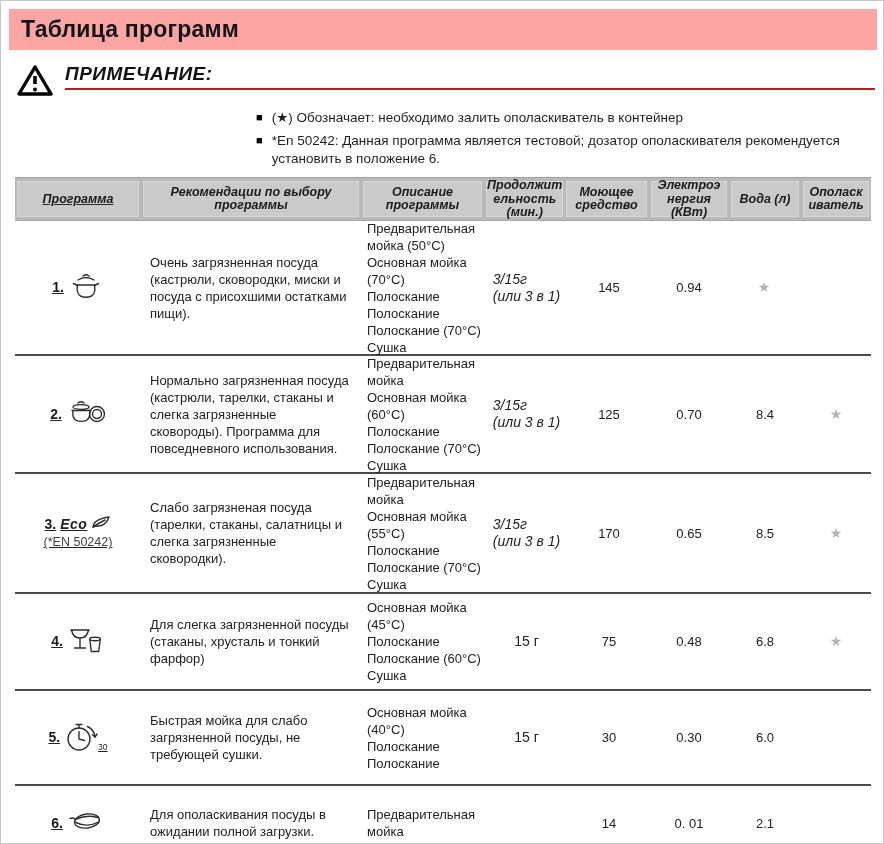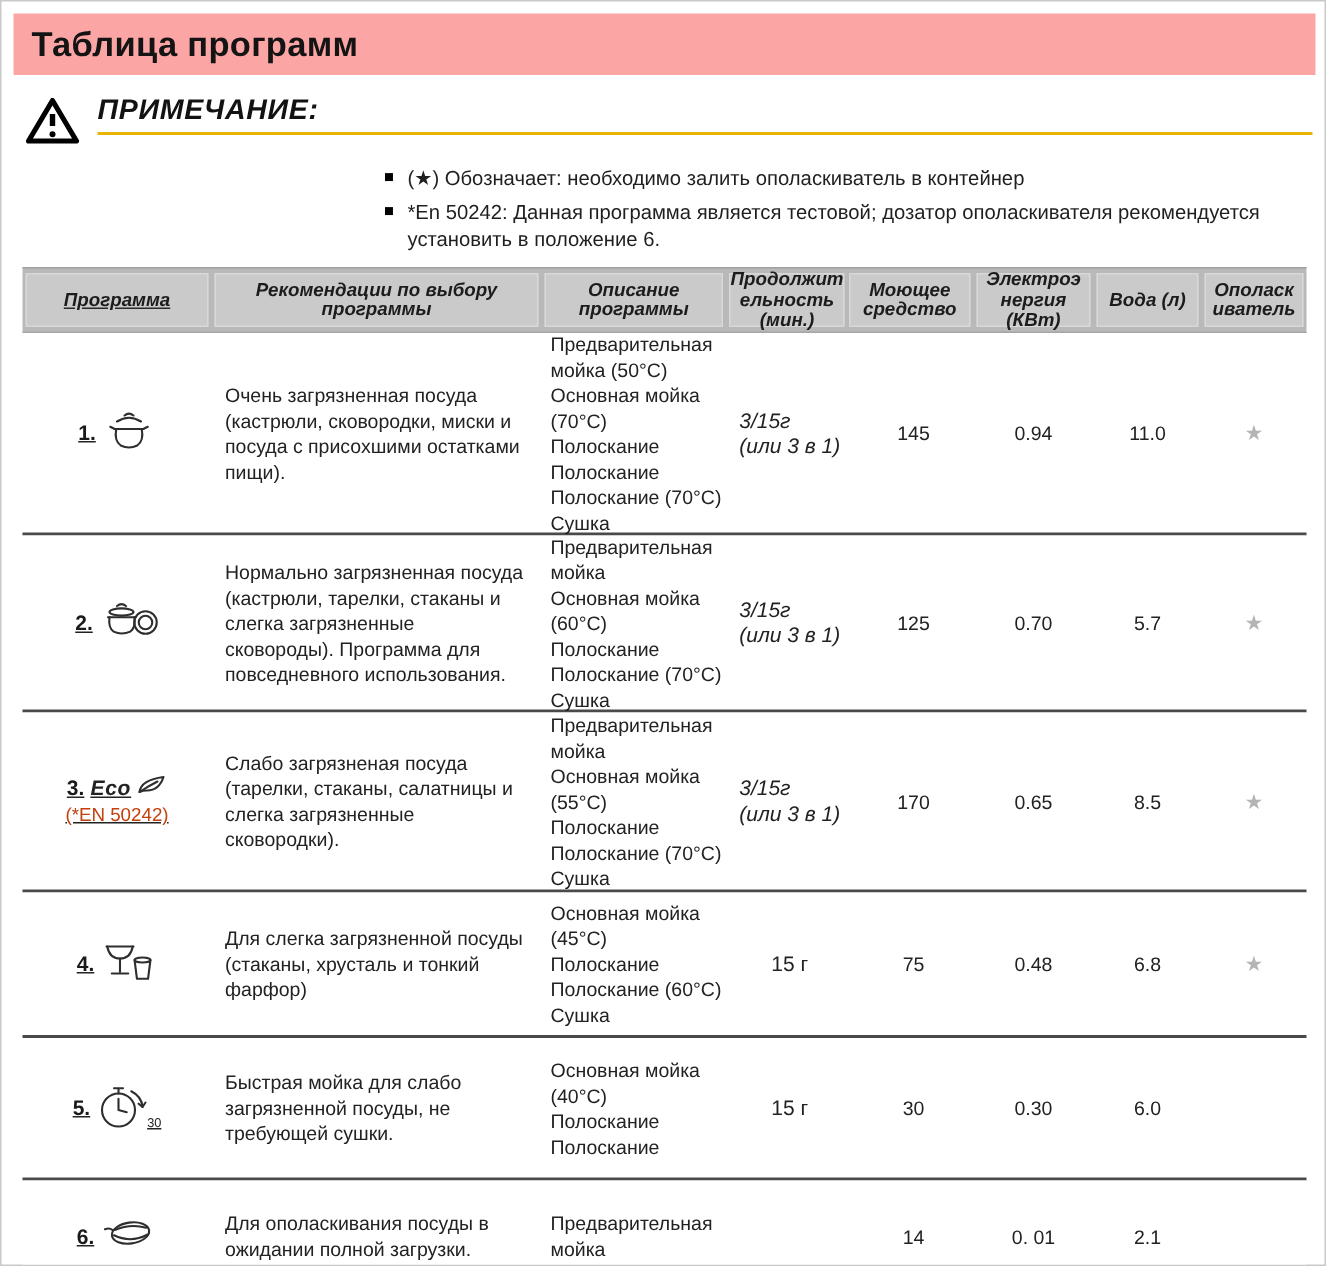--- a/index.html
+++ b/index.html
@@ -25,21 +25,21 @@
     letter-spacing: 0.2px;
   }
   
   .note-row {
     display: flex; align-items: flex-start;
     margin: 13px 8px 0 16px;
   }
   .warn-icon { flex: 0 0 auto; margin-top: 2px; }
   .note-right {
     flex: 1; margin-left: 12px;
-    border-bottom: 2px solid #eab308;
+    border-bottom: 2px solid #b91c1c;
     padding-bottom: 3px;
   }
   .note-heading {
     font-size: 19px; font-weight: 700; font-style: italic;
     color: #121212; letter-spacing: 0.5px;
   }
   .note-bullets {
     list-style: none;
     margin: 8px 20px 0 255px;
     max-width: 605px;
@@ -82,21 +82,21 @@
   .c7 { width: 72px; }  .c8 { width: 70px; }
   .td.left { justify-content: flex-start; text-align: left; }
   .td.c2 { padding: 2px 9px; }
   .td.c3 { padding: 2px 3px 2px 6px; }
   .pre { white-space: pre-line; }
   .det { font-size: 14px; text-align: left; }
   .det.italic { font-style: italic; }
   .prog-cell { flex-direction: column; gap: 1px; }
   .prog-line { display: flex; align-items: center; gap: 4px; }
   .prog-num { font-weight: 700; font-size: 14px; color: #1a1a1a; }
-  .prog-sub { font-size: 12.5px; color: #c2410c; }
+  .prog-sub { font-size: 12.5px; color: #404040; }
   .eco-label { font-weight: 700; font-style: italic; font-size: 14px; letter-spacing: 0.5px; text-align: center; }
   .icon-sub { font-size: 8.5px; align-self: flex-end; margin: 0 0 1px -4px; }
   .star { color: #b4b4b4; font-size: 14px; }
   .r1 { height: 135px; } .r2 { height: 118px; } .r3 { height: 120px; }
   .r4 { height: 97px; }  .r5 { height: 95px; }  .r6 { height: 76px; }
   svg.lineart { stroke: #2e2e2e; fill: none; stroke-width: 1.4; stroke-linecap: round; stroke-linejoin: round; }
 </style>
 </head>
 <body>
 
@@ -183,21 +183,20 @@
     <div class="td c3 left pre">Предварительная мойка (50°C)
 Основная мойка (70°C)
 Полоскание
 Полоскание
 Полоскание (70°C)
 Сушка</div>
     <div class="td c4 det italic pre">3/15г
 (или 3 в 1)</div>
     <div class="td c5">145</div>
     <div class="td c6">0.94</div>
-    <div class="td c7">11.0</div>
     <div class="td c8 star">★</div>
   </div>
 
   <div class="tr r2">
     <div class="td c1 prog-cell">
       <div class="prog-line">
         <span class="prog-num">2.</span>
         <span>
           <svg class="lineart" width="40" height="30" viewBox="0 0 40 30">
             <circle cx="31" cy="17" r="7.5"></circle>
@@ -213,21 +212,21 @@
     <div class="td c2 left">Нормально загрязненная посуда (кастрюли, тарелки, стаканы и слегка загрязненные сковороды). Программа для повседневного использования.</div>
     <div class="td c3 left pre">Предварительная мойка
 Основная мойка (60°C)
 Полоскание
 Полоскание (70°C)
 Сушка</div>
     <div class="td c4 det italic pre">3/15г
 (или 3 в 1)</div>
     <div class="td c5">125</div>
     <div class="td c6">0.70</div>
-    <div class="td c7">5.7</div>
+    <div class="td c7">8.4</div>
     <div class="td c8 star">★</div>
   </div>
 
   <div class="tr r3">
     <div class="td c1 prog-cell">
       <div class="prog-line">
         <span class="prog-num">3.</span>
         <span class="eco-label">Eco</span>
         <span>
           <svg class="lineart" width="20" height="14" viewBox="0 0 20 14">

